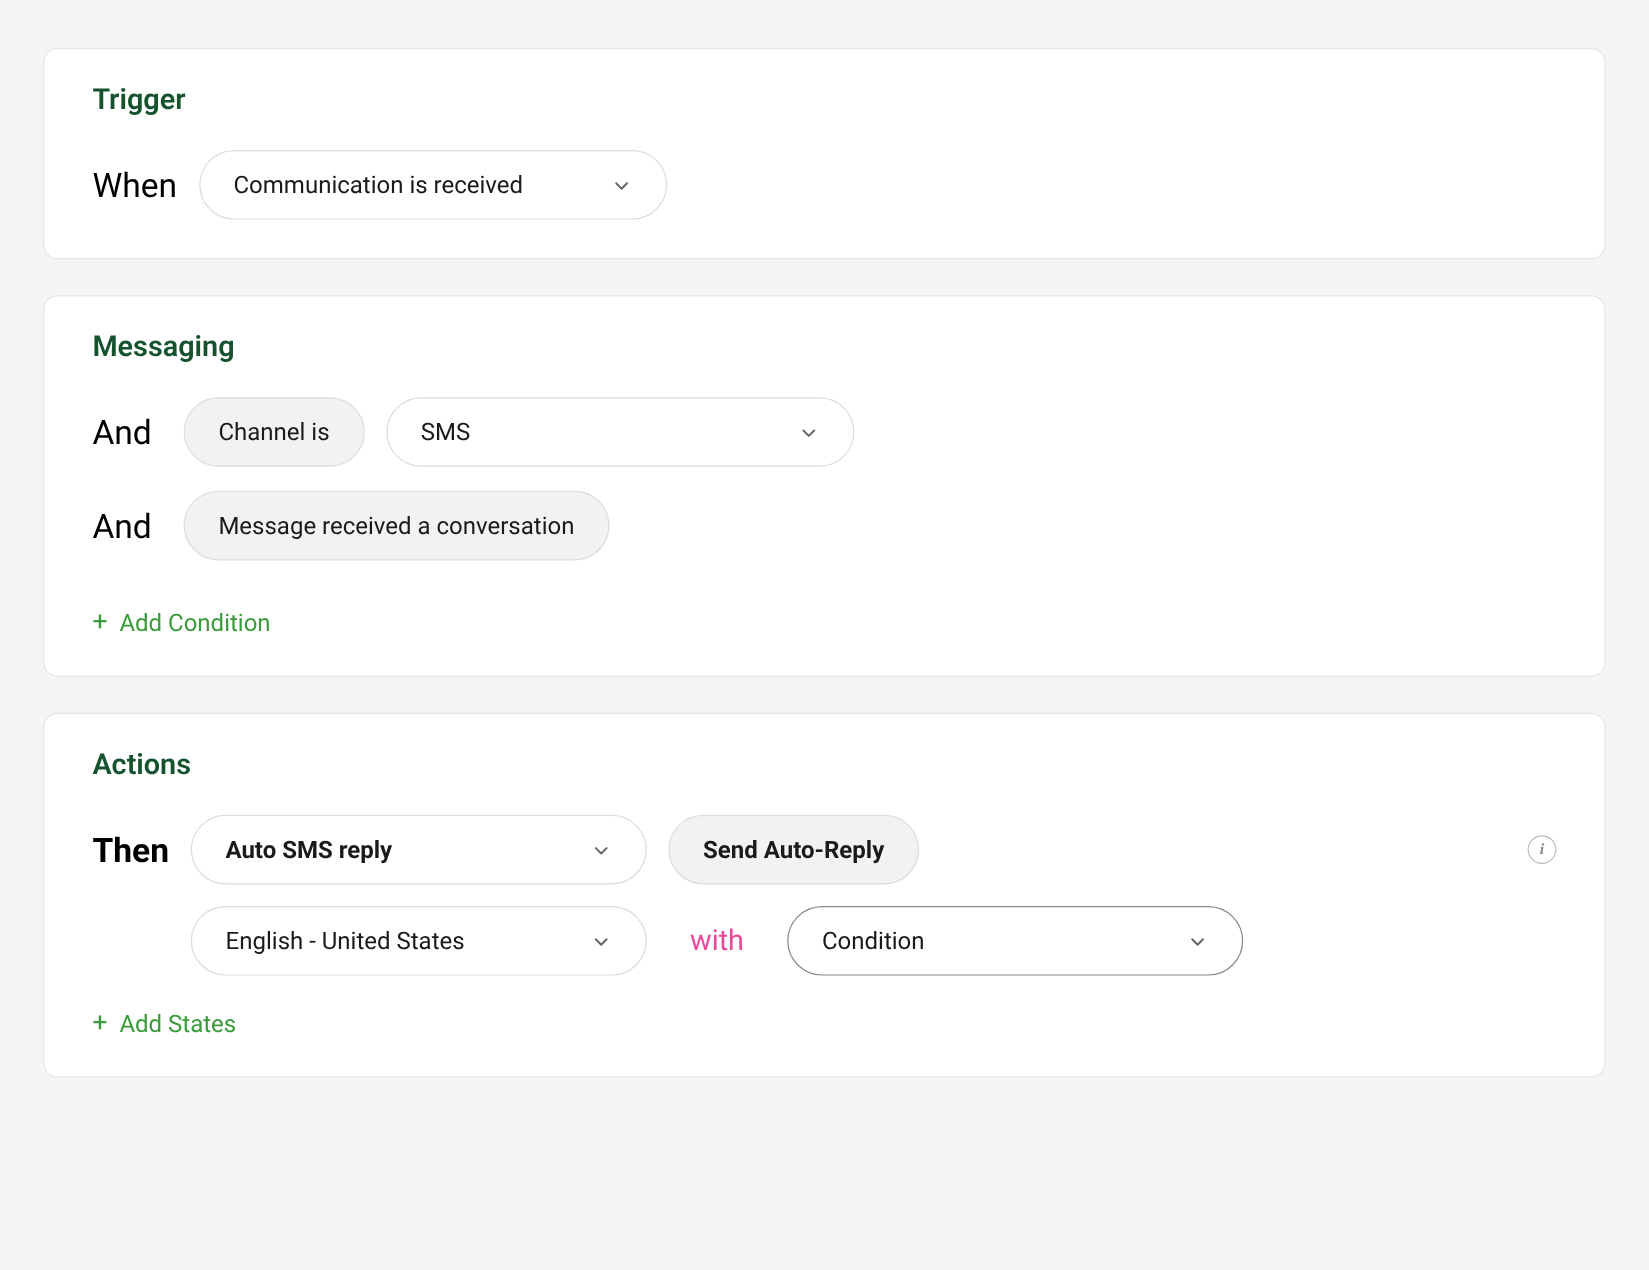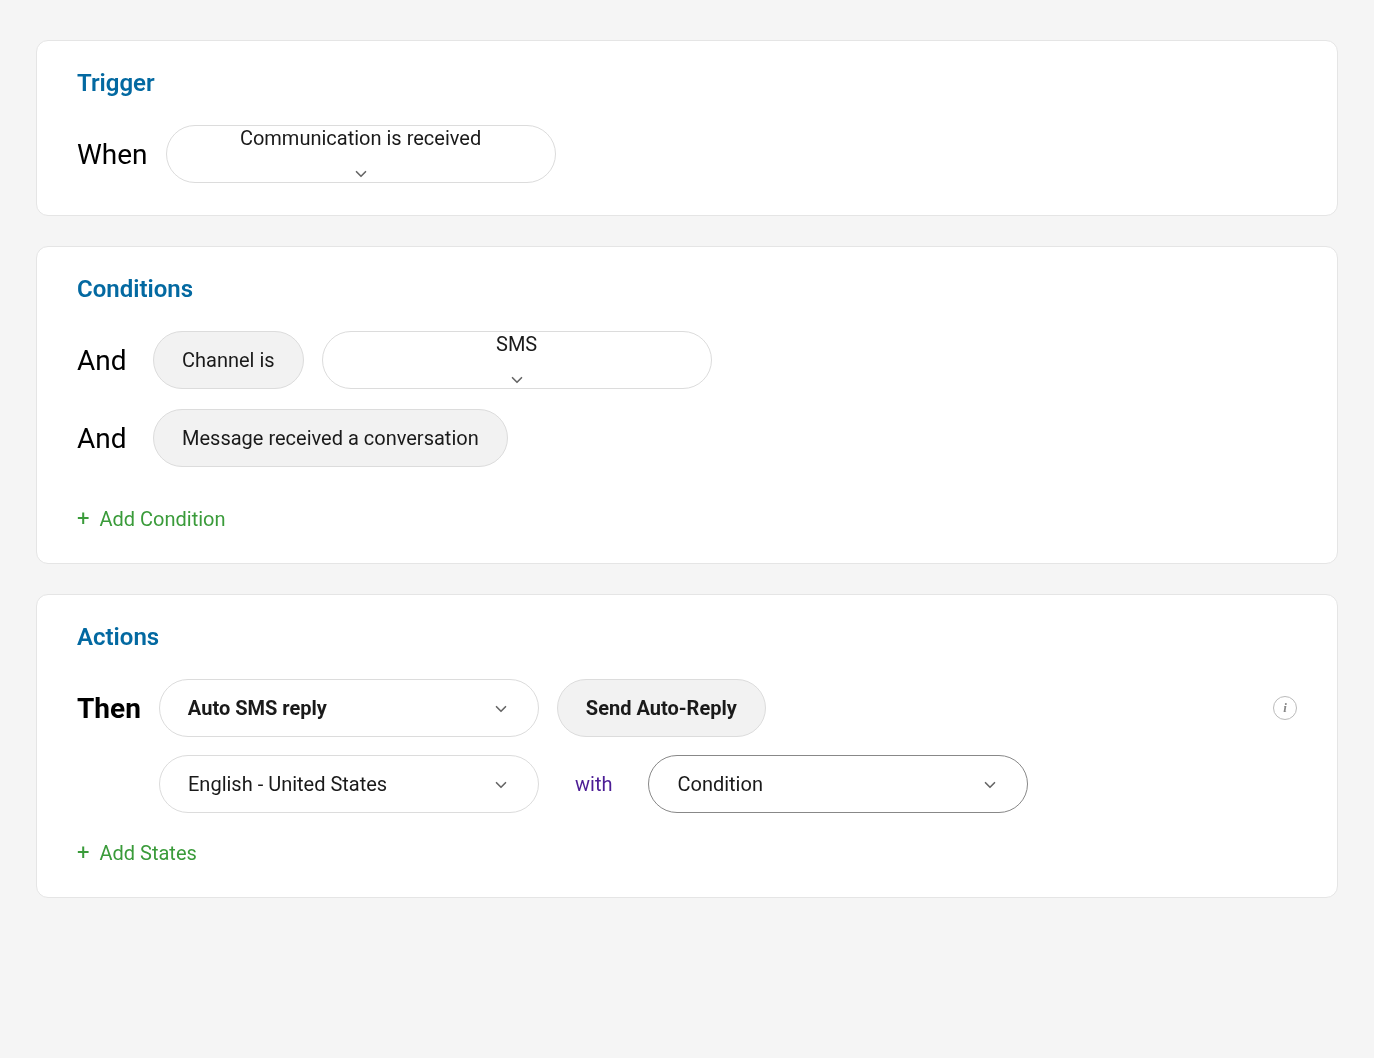--- a/index.html
+++ b/index.html
@@ -18,21 +18,21 @@
       background: #fff;
       border: 1px solid #e5e5e5;
       border-radius: 12px;
       padding: 28px 40px 32px 40px;
       margin-bottom: 30px;
     }
     .card-title {
       font-size: 24px;
       font-weight: 600;
       margin-bottom: 28px;
-      color: #0369a1;
+      color: #14532d;
     }
     .row {
       display: flex;
       align-items: center;
       flex-wrap: wrap;
       gap: 18px;
       row-gap: 20px;
       margin-bottom: 20px;
     }
     .row:last-child {
@@ -62,21 +62,20 @@
       border: 1.5px solid #dcdcdc;
       align-items: center;
     }
     .pill-select {
       justify-content: space-between;
       cursor: pointer;
       min-width: 200px;
     }
     .pill-select-wide {
       min-width: 390px;
-      flex-direction: column;
     }
     .pill-select-med {
       min-width: 380px;
     }
     .pill-select-focus {
       border-color: #888;
     }
     .chevron {
       width: 18px;
       height: 18px;
@@ -99,22 +98,22 @@
       font-size: 20px;
       cursor: pointer;
       margin-top: 20px;
     }
     .add-link .plus {
       font-size: 22px;
       font-weight: 400;
       line-height: 1;
     }
     .with-label {
-      font-size: 20px;
-      color: #4c1d95;
+      font-size: 24px;
+      color: #ec4899;
     }
     .info-icon {
       width: 24px;
       height: 24px;
       border: 1.5px solid #bbb;
       border-radius: 50%;
       display: inline-flex;
       align-items: center;
       justify-content: center;
       color: #888;
@@ -150,21 +149,21 @@
       <span class="chevron">
         <svg viewBox="0 0 24 24">
             <polyline points="6 9 12 15 18 9"></polyline>
           </svg>
       </span>
     </div>
   </div>
 </div>
 
 <div class="card">
-  <div class="card-title">Conditions</div>
+  <div class="card-title">Messaging</div>
 
   <div class="row">
     <span class="row-label">And</span>
     <div class="pill pill-solid">
       <span>Channel is</span>
     </div>
     <div class="pill pill-outline pill-select pill-select-wide">
       <span>SMS</span>
       <span class="chevron">
         <svg viewBox="0 0 24 24">

